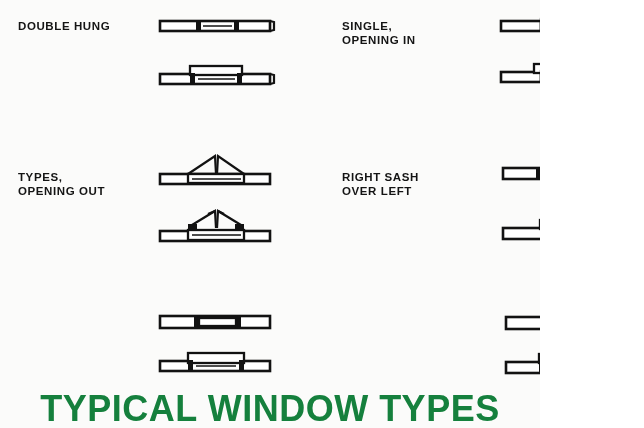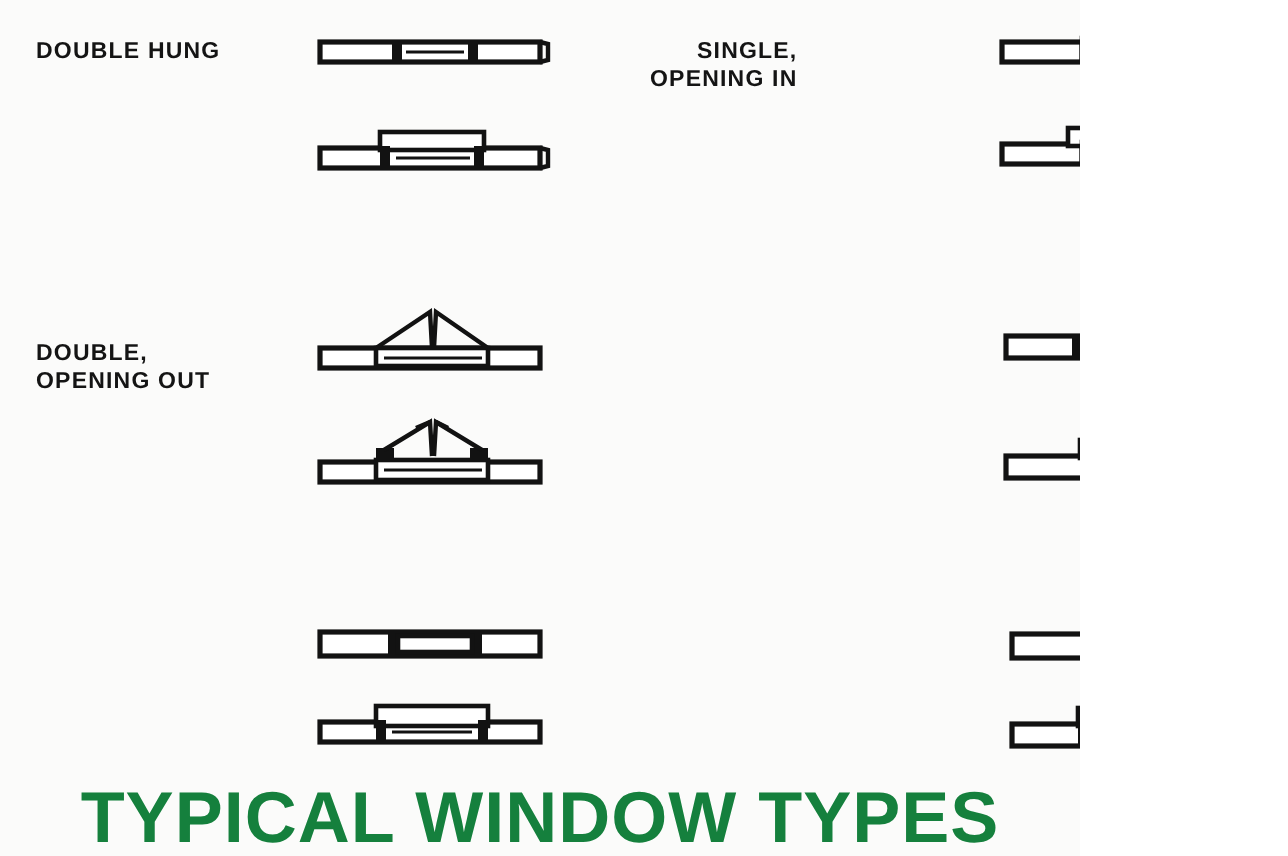--- a/index.html
+++ b/index.html
@@ -67,21 +67,21 @@
     <svg width="118" height="32" viewBox="0 0 118 32">
       <rect class="wall" x="2" y="16" width="110" height="10"></rect>
       <rect class="sash" x="32" y="8" width="52" height="9"></rect>
       <rect class="jamb" x="32" y="15" width="5" height="12"></rect>
       <rect class="jamb" x="79" y="15" width="5" height="12"></rect>
       <line class="glassline" x1="40" y1="21" x2="77" y2="21"></line>
       <path class="swing" d="M112 16 L116 17 L116 25 L112 26"></path>
     </svg>
   </div>
 
-  <div class="label" style="left:325px; top:19px;text-align:right;">SINGLE,
+  <div class="label" style="left:342px; top:19px;">SINGLE,
 OPENING IN</div>
 
   <div class="fig" style="left:498px; top:13px;">
     <svg width="126" height="46" viewBox="0 0 126 46">
       <rect class="wall" x="3" y="8" width="40" height="10"></rect>
       <rect class="wall" x="92" y="8" width="30" height="10"></rect>
       <rect class="sash" x="43" y="6" width="49" height="11"></rect>
       <line class="glassline" x1="47" y1="13" x2="89" y2="13"></line>
       <path class="swing" d="M45 18 L78 41"></path>
       <path class="swing" d="M92 18 C 92 31, 87 38, 78 41"></path>
@@ -93,21 +93,21 @@
       <rect class="wall" x="3" y="13" width="40" height="10"></rect>
       <rect class="wall" x="92" y="13" width="30" height="10"></rect>
       <rect class="sash" x="36" y="5" width="56" height="9"></rect>
       <rect class="sash" x="43" y="12" width="49" height="10"></rect>
       <line class="glassline" x1="47" y1="18" x2="89" y2="18"></line>
       <path class="swing" d="M45 23 L78 47"></path>
       <path class="swing" d="M92 23 C 92 36, 87 44, 78 47"></path>
     </svg>
   </div>
 
-  <div class="label" style="left:18px; top:170px;">DOUBLE,
+  <div class="label" style="left:18px; top:170px;">TYPES,
 OPENING OUT</div>
 
   <div class="fig" style="left:158px; top:150px;">
     <svg width="118" height="42" viewBox="0 0 118 42">
       <rect class="wall" x="2" y="24" width="110" height="10"></rect>
       <rect class="sash" x="30" y="24" width="56" height="9"></rect>
       <line class="glassline" x1="34" y1="29" x2="83" y2="29"></line>
       <path class="swing" d="M30 24 L57 6 L58 24"></path>
       <path class="swing" d="M86 24 L60 6 L59 24"></path>
     </svg>
@@ -120,20 +120,22 @@
       <line class="glassline" x1="34" y1="32" x2="83" y2="32"></line>
       <rect class="jamb" x="30" y="21" width="9" height="6"></rect>
       <rect class="jamb" x="77" y="21" width="9" height="6"></rect>
       <path class="swing" d="M34 22 L57 8 L58 25"></path>
       <path class="swing" d="M83 22 L60 8 L59 25"></path>
       <path class="swing" d="M50 11 L57 8"></path>
       <path class="swing" d="M66 11 L60 8"></path>
     </svg>
   </div>
 
+  <div class="label" style="left:342px; top:170px;">RIGHT SASH
+OVER LEFT</div>
 
   <div class="fig" style="left:500px; top:160px;">
     <svg width="124" height="26" viewBox="0 0 124 26">
       <rect class="wall" x="3" y="8" width="115" height="11"></rect>
       <rect class="jamb" x="36" y="7" width="4" height="13"></rect>
       <rect class="jamb" x="80" y="7" width="4" height="13"></rect>
       <path class="sash" d="M40 9 L70 9 L70 13.5 L40 13.5 Z"></path>
       <path class="sash" d="M52 13.5 L80 13.5 L80 18 L52 18 Z"></path>
       <path class="swing" d="M118 8 L122 9 L122 18 L118 19"></path>
     </svg>

